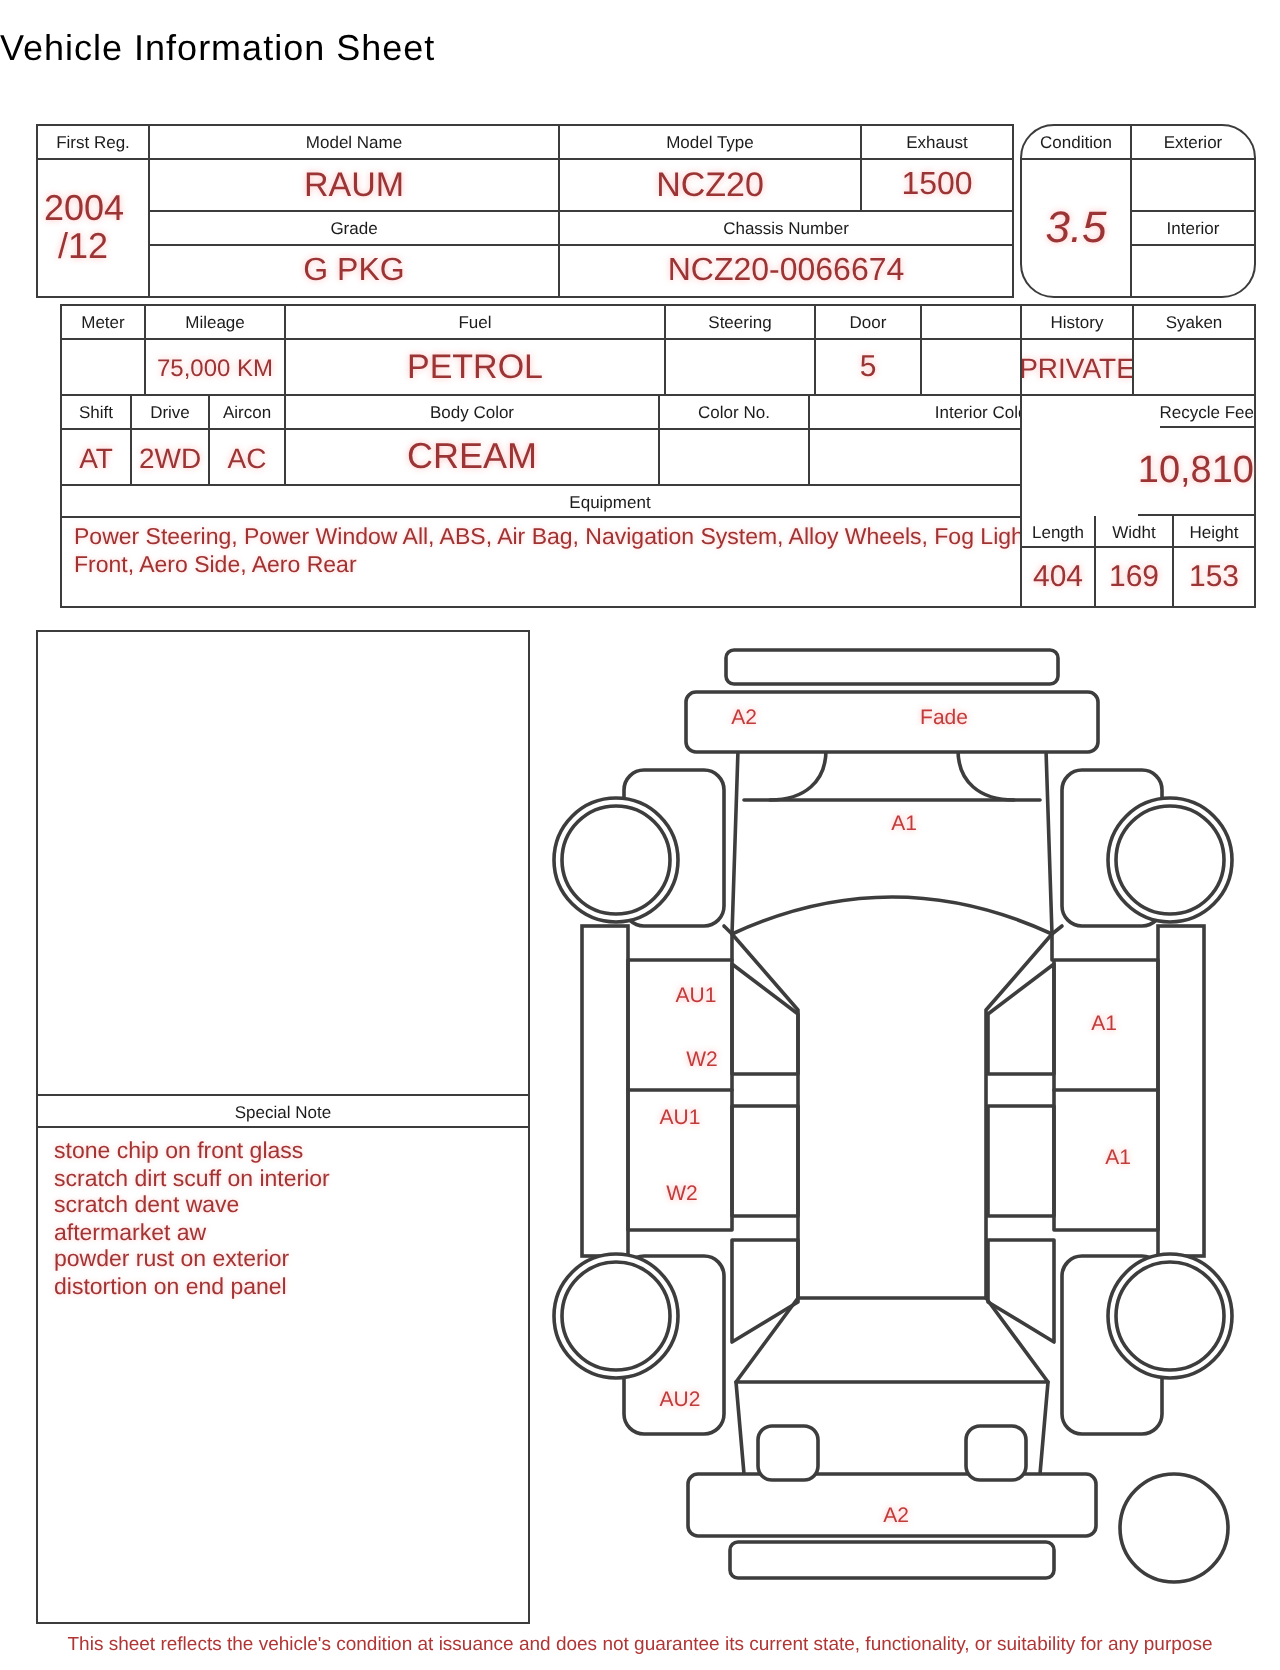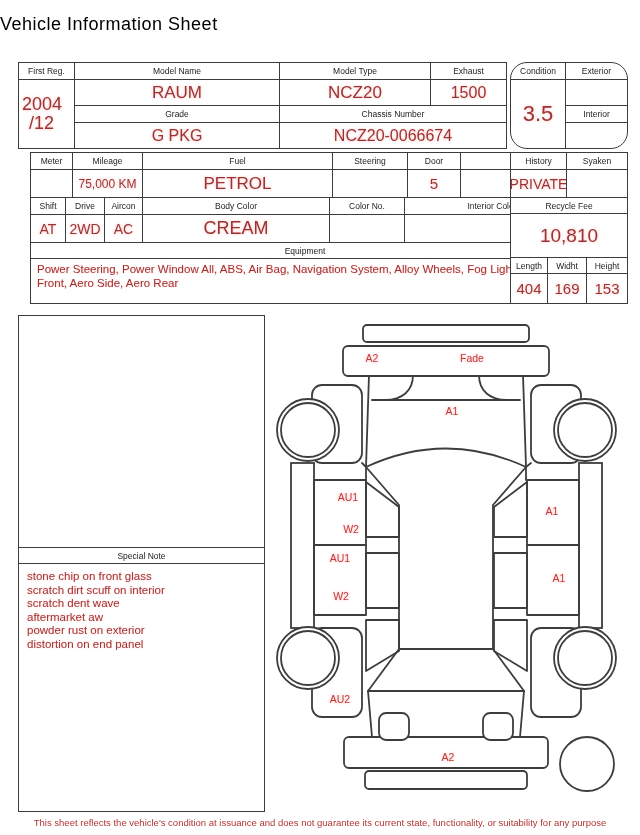--- a/index.html
+++ b/index.html
@@ -55,21 +55,21 @@
     <div class="cell lbl" style="grid-row:3;grid-column:2;">Grade</div>
     <div class="cell lbl nr" style="grid-row:3;grid-column:3/5;">Chassis Number</div>
     <div class="cell val nb" style="grid-row:4;grid-column:2;font-size:16px;">G PKG</div>
     <div class="cell val nr nb" style="grid-row:4;grid-column:3/5;font-size:16px;">NCZ20-0066674</div>
   </div>
 
   <div class="tbl grid" style="left:510px;top:62px;width:118px;height:87px;
               grid-template-columns:55px 1fr;grid-template-rows:17px 26px 17px 1fr;border-radius:17px;">
     <div class="cell lbl">Condition</div>
     <div class="cell lbl nr">Exterior</div>
-    <div class="cell val nb" style="grid-row:2/5;grid-column:1;font-size:22px;">3.5</div>
+    <div class="cell val nb" style="grid-row:2/5;grid-column:1;font-size:22px;font-style:italic;">3.5</div>
     <div class="cell val nr"></div>
     <div class="cell lbl nr" style="grid-row:3;grid-column:2;">Interior</div>
     <div class="cell val nr nb" style="grid-row:4;grid-column:2;"></div>
   </div>
 
   <div class="tbl stack" style="left:30px;top:152px;width:550px;height:152px;justify-content:center;">
     <div class="grid" style="grid-template-columns:42px 70px 190px 75px 53px 1fr;grid-template-rows:17px 28px;">
       <div class="cell lbl">Meter</div>
       <div class="cell lbl">Mileage</div>
       <div class="cell lbl">Fuel</div>
@@ -94,21 +94,21 @@
       <div class="cell val" style="font-size:14px;">2WD</div>
       <div class="cell val" style="font-size:14px;">AC</div>
       <div class="cell val" style="font-size:18px;">CREAM</div>
       <div class="cell val"></div>
       <div class="cell val nr"></div>
     </div>
     <div class="bhdr lbl" style="height:16px;border-bottom:1px solid #3c3c3c;">Equipment</div>
     <div class="equip" style="flex:1;">Power Steering, Power Window All, ABS, Air Bag, Navigation System, Alloy Wheels, Fog Light, Aero Front, Aero Side, Aero Rear</div>
   </div>
 
-  <div class="tbl stack" style="left:510px;top:152px;width:118px;height:152px;">
+  <div class="tbl stack" style="left:510px;top:152px;width:118px;height:152px;align-items:flex-end;">
     <div class="grid" style="grid-template-columns:56px 1fr;grid-template-rows:17px 28px;">
       <div class="cell lbl">History</div>
       <div class="cell lbl nr">Syaken</div>
       <div class="cell val" style="font-size:14px;">PRIVATE</div>
       <div class="cell val nr"></div>
     </div>
     <div class="bhdr lbl" style="height:16px;border-bottom:1px solid #3c3c3c;">Recycle Fee</div>
     <div class="bhdr val" style="height:44px;border-bottom:1px solid #3c3c3c;font-size:19px;">10,810</div>
     <div class="grid" style="grid-template-columns:37px 39px 1fr;grid-template-rows:16px 1fr;flex:1;">
       <div class="cell lbl">Length</div>

